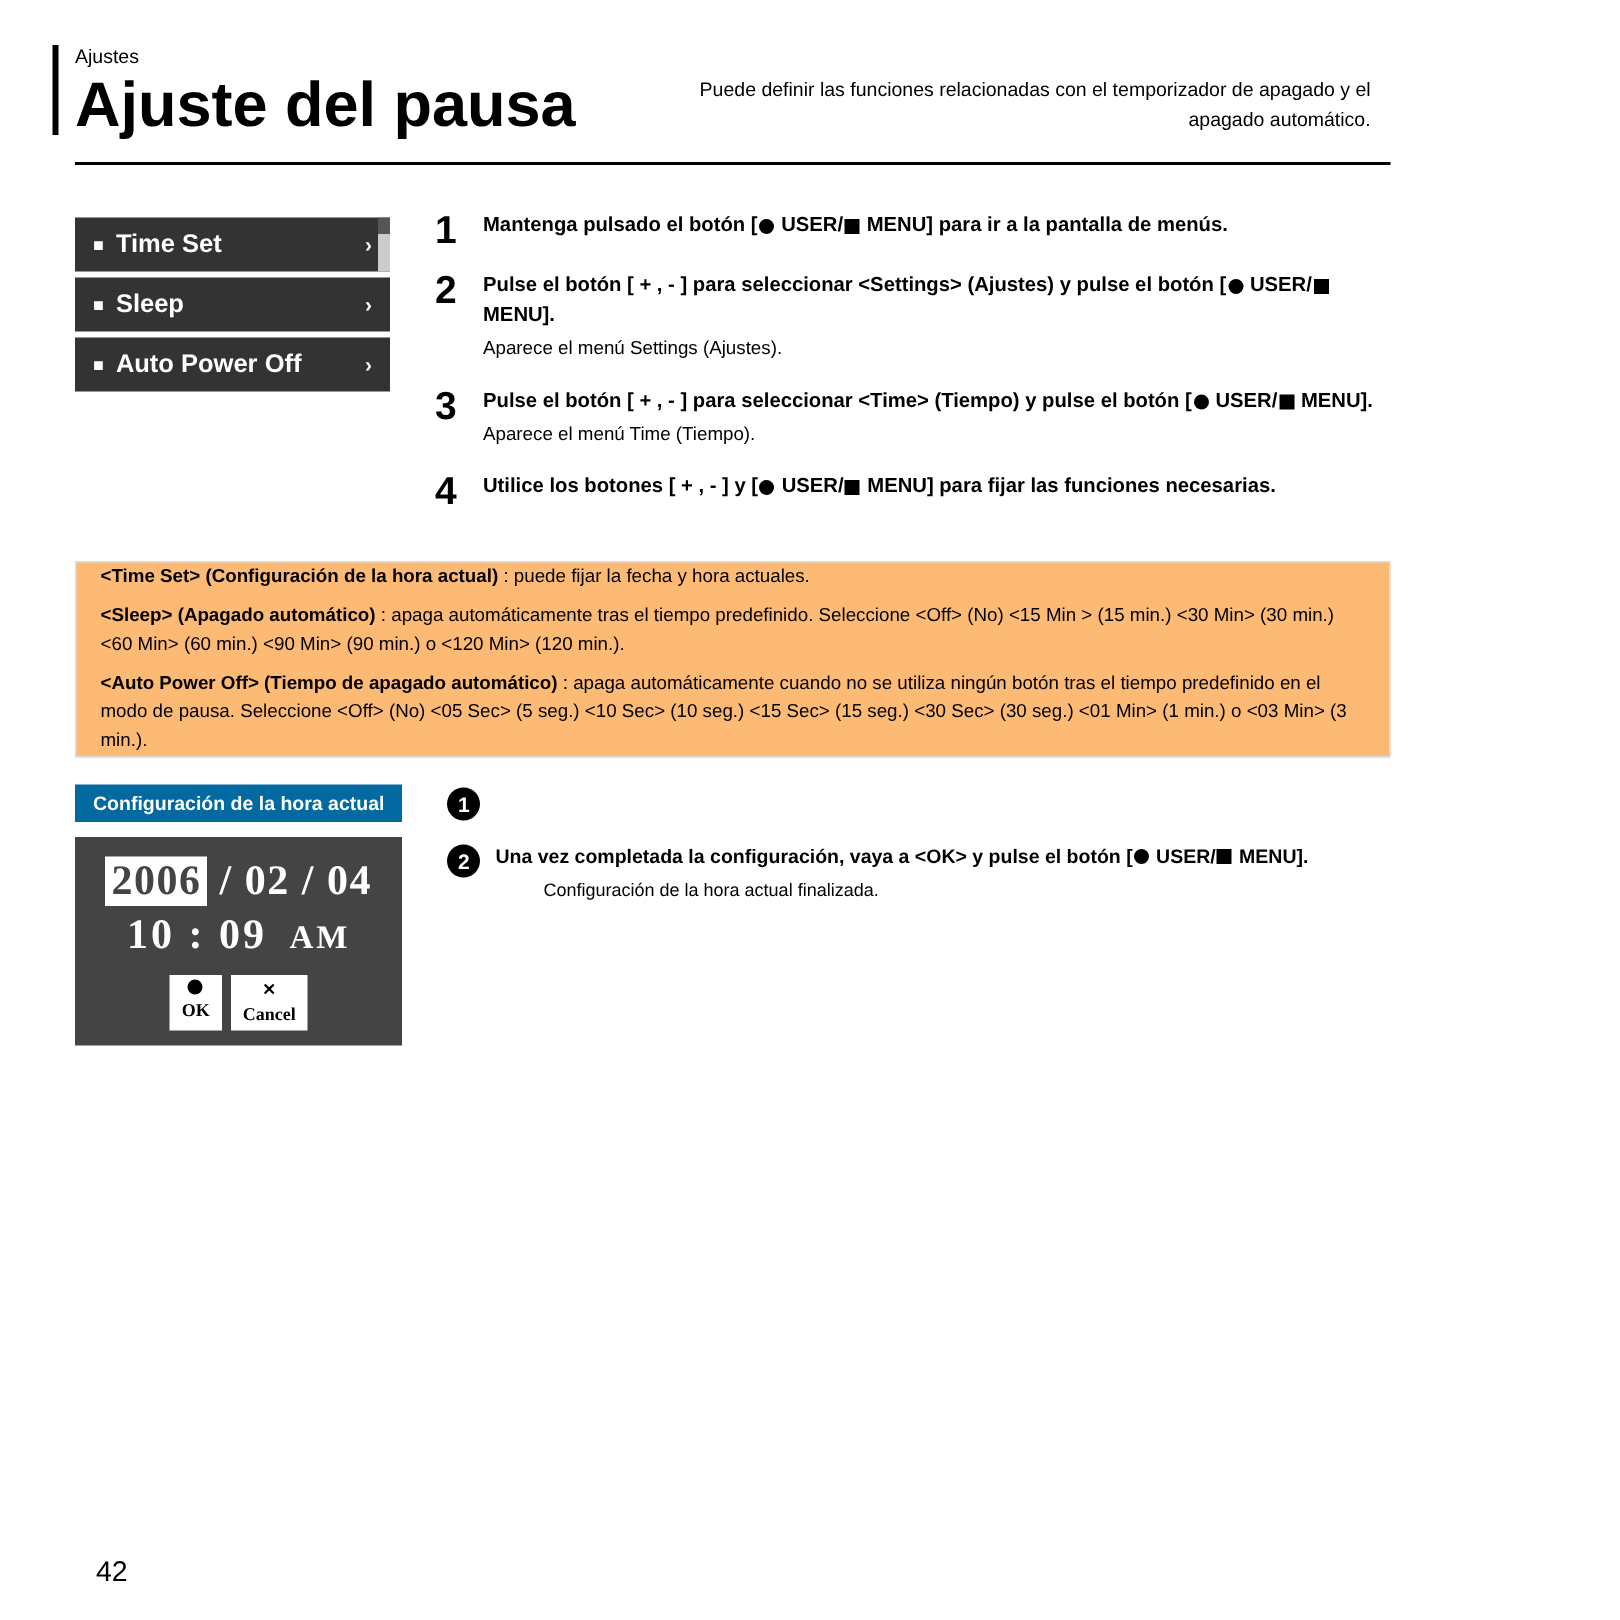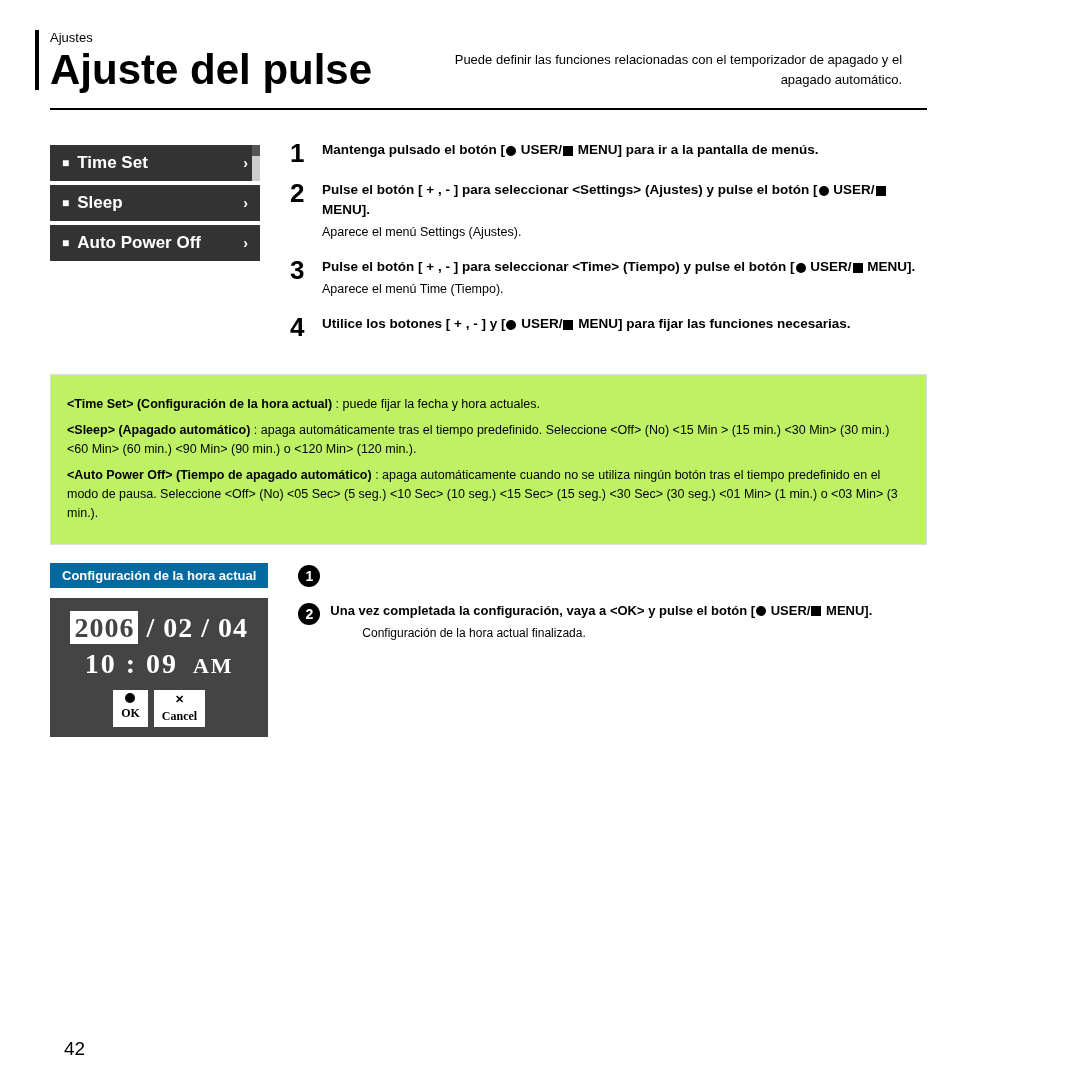--- a/index.html
+++ b/index.html
@@ -149,23 +149,23 @@
       display: inline-block;
       width: 10px;
       height: 10px;
       background: #000;
       vertical-align: middle;
       margin: 0 1px;
     }
 
     
     .notes-section {
-      background: #bef264;
+      background: #fdba74;
       border: 1px solid #ddd;
-      padding: 20px 16px;
+      padding: 0 16px;
       margin-bottom: 18px;
       font-size: 12.5px;
       line-height: 1.55;
     }
     .notes-section p {
       margin-bottom: 6px;
     }
     .notes-section p:last-child {
       margin-bottom: 0;
     }
@@ -285,21 +285,21 @@
   </style>
 </head>
 <body>
 
 <div class="page">
   <div class="left-border"></div>
 
   <div class="header">
     <div class="header-left">
       <div class="header-section-label">Ajustes</div>
-      <div class="header-title">Ajuste del pulse</div>
+      <div class="header-title">Ajuste del pausa</div>
     </div>
     <div class="header-desc">Puede definir las funciones relacionadas con el temporizador de apagado y el apagado automático.</div>
   </div>
 
   <div class="main-content">
 
     <div class="menu-box">
       <div class="menu-item" style="position:relative;">
         <div class="item-left">
           <span class="bullet">■</span>

